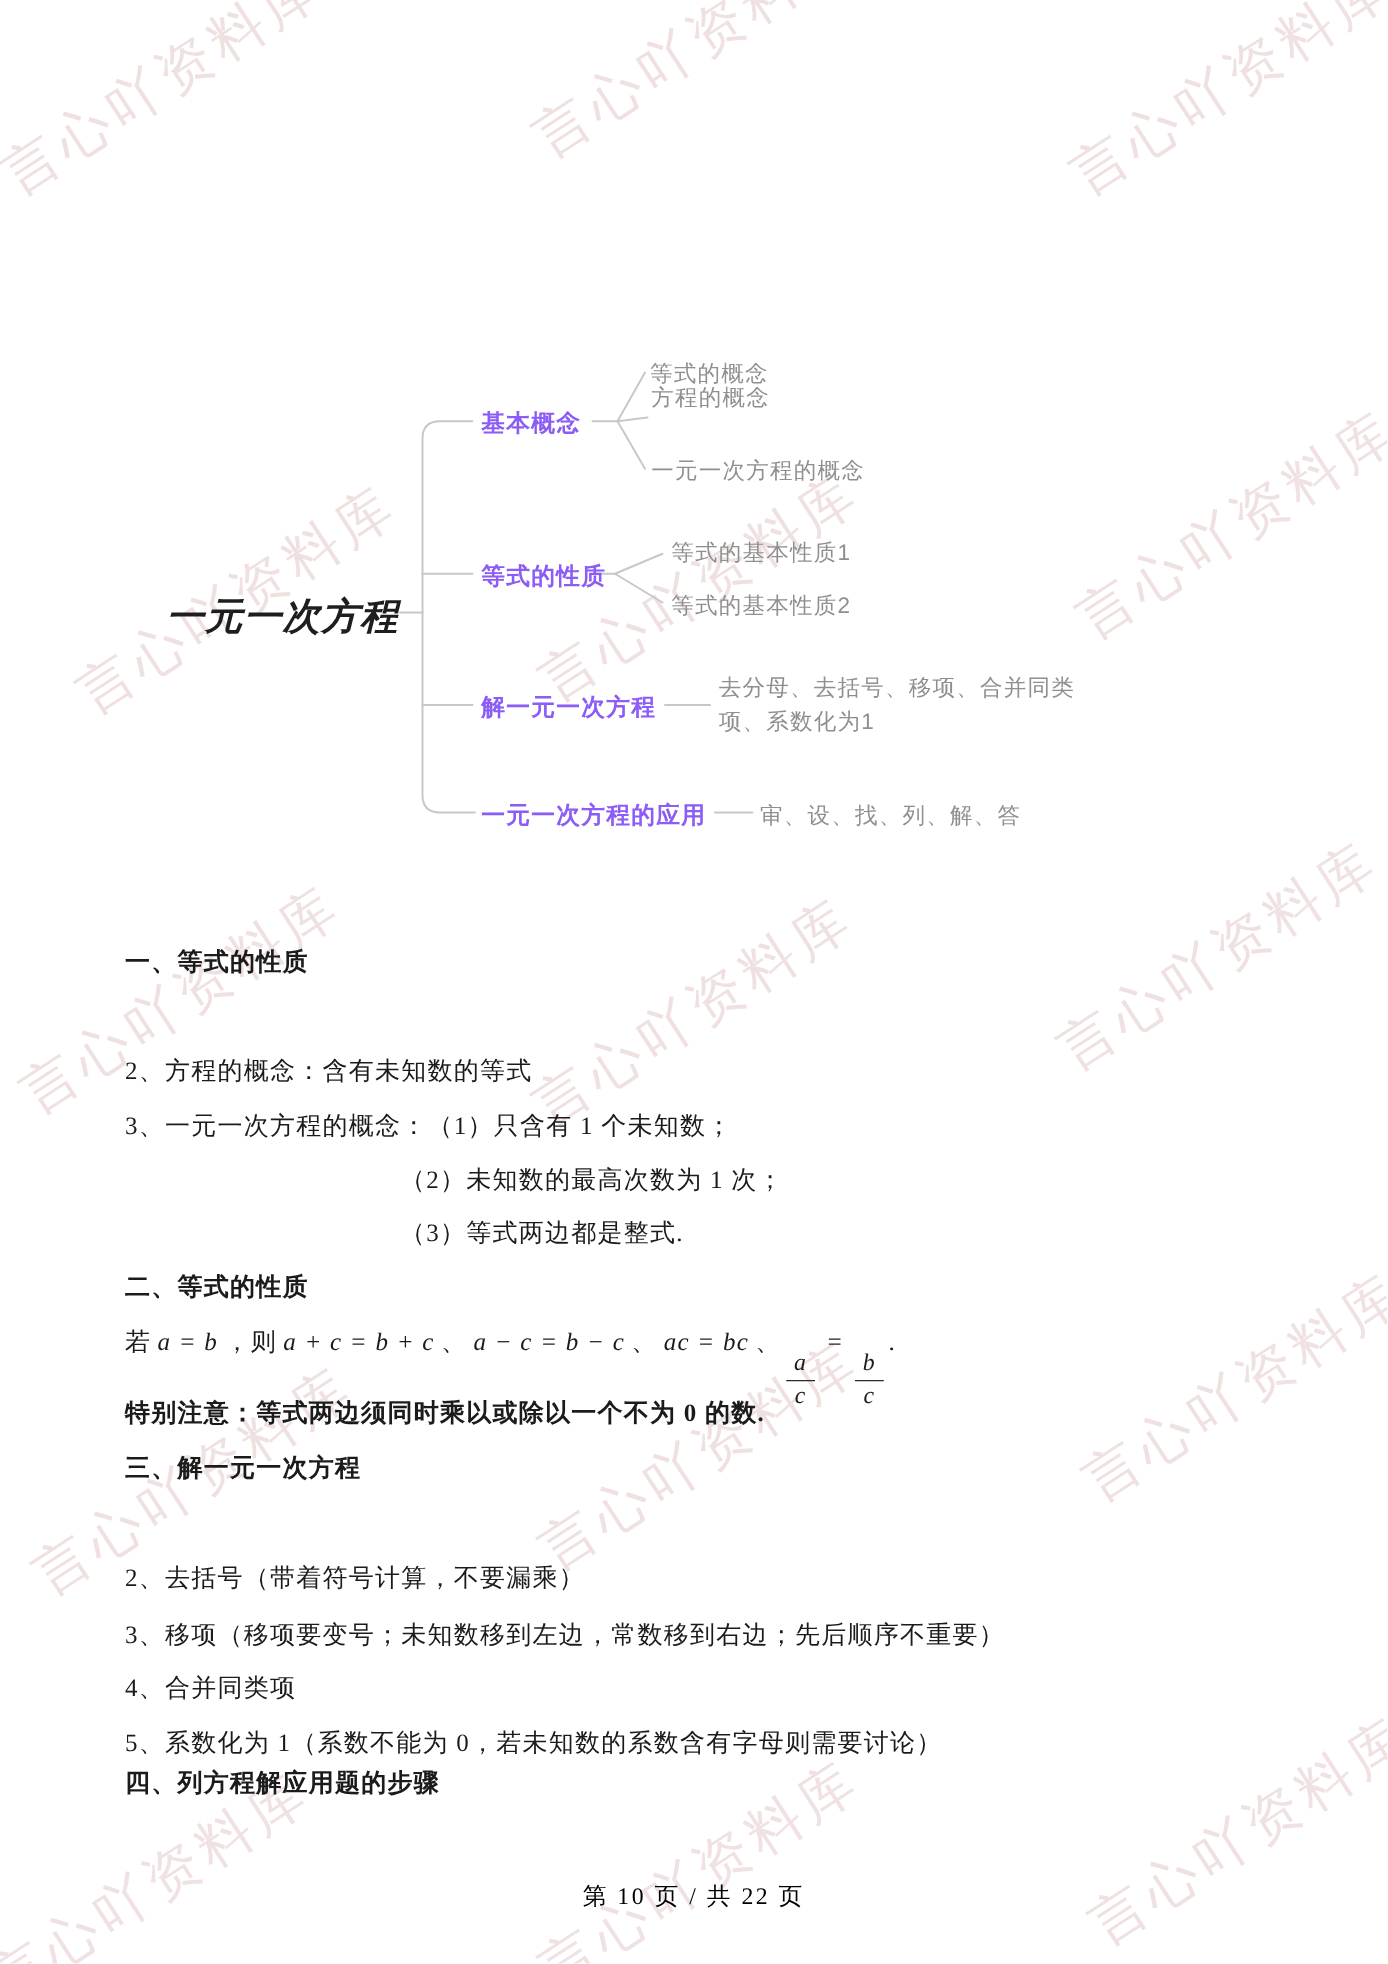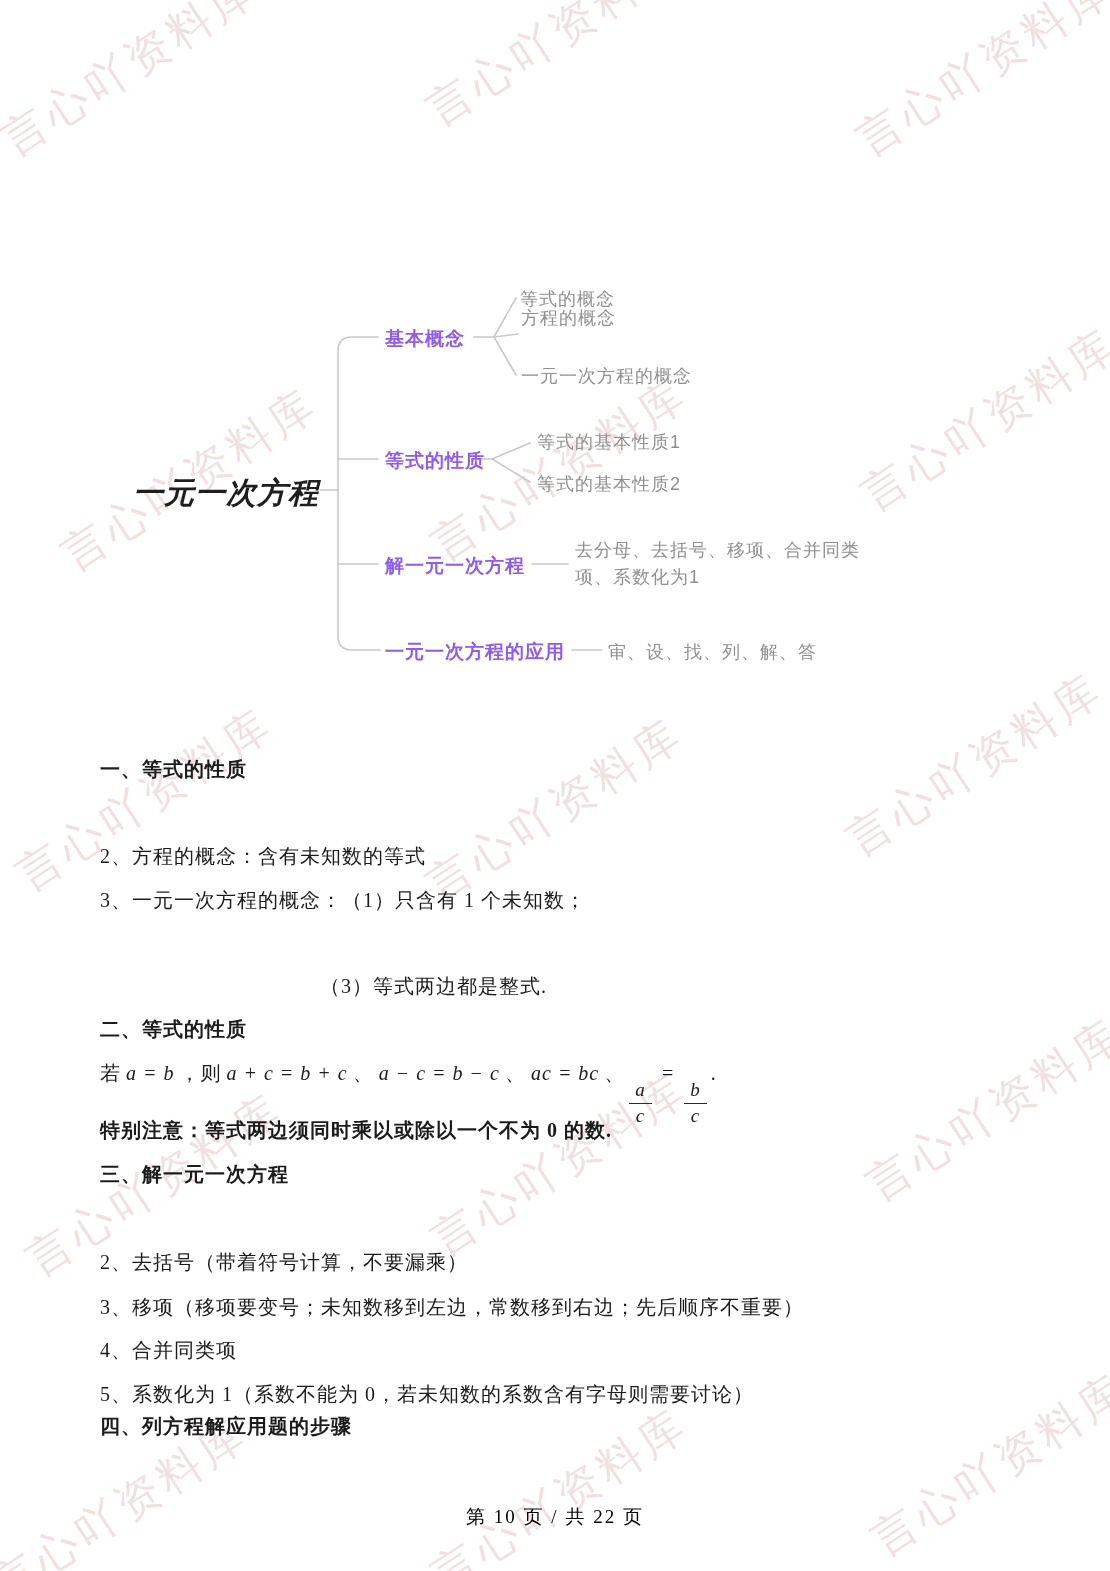--- a/index.html
+++ b/index.html
@@ -173,20 +173,21 @@
     <div class="mm-leaf" style="left:521px; top:364px;">一元一次方程的概念</div>
     <div class="mm-leaf" style="left:537px; top:430px;">等式的基本性质1</div>
     <div class="mm-leaf" style="left:537px; top:472px;">等式的基本性质2</div>
     <div class="mm-leaf wrap" style="left:575px; top:537px;">去分母、去括号、移项、合并同类项、系数化为1</div>
     <div class="mm-leaf" style="left:608px; top:640px;">审、设、找、列、解、答</div>
   </div>
 
   <div class="bl bh" style="top:756px;">一、等式的性质</div>
   <div class="bl" style="top:843px;">2、方程的概念：含有未知数的等式</div>
   <div class="bl" style="top:887px;">3、一元一次方程的概念：（1）只含有 1 个未知数；</div>
+  <div class="bl indent" style="top:930px;">（2）未知数的最高次数为 1 次；</div>
   <div class="bl indent" style="top:973px;">（3）等式两边都是整式.</div>
 
   <div class="bl bh" style="top:1016px;">二、等式的性质</div>
   <div class="bl" style="top:1060px;">
     <span>若</span><span class="mi">a = b</span><span>，则</span><span class="mi">a + c = b + c</span><span>、</span><span class="mi">a − c = b − c</span><span>、</span><span class="mi">ac = bc</span><span>、</span><span class="frac">
         <span class="num">a</span>
         <span class="den">c</span>
       </span><span class="mi">=</span><span class="frac">
         <span class="num">b</span>
         <span class="den">c</span>

